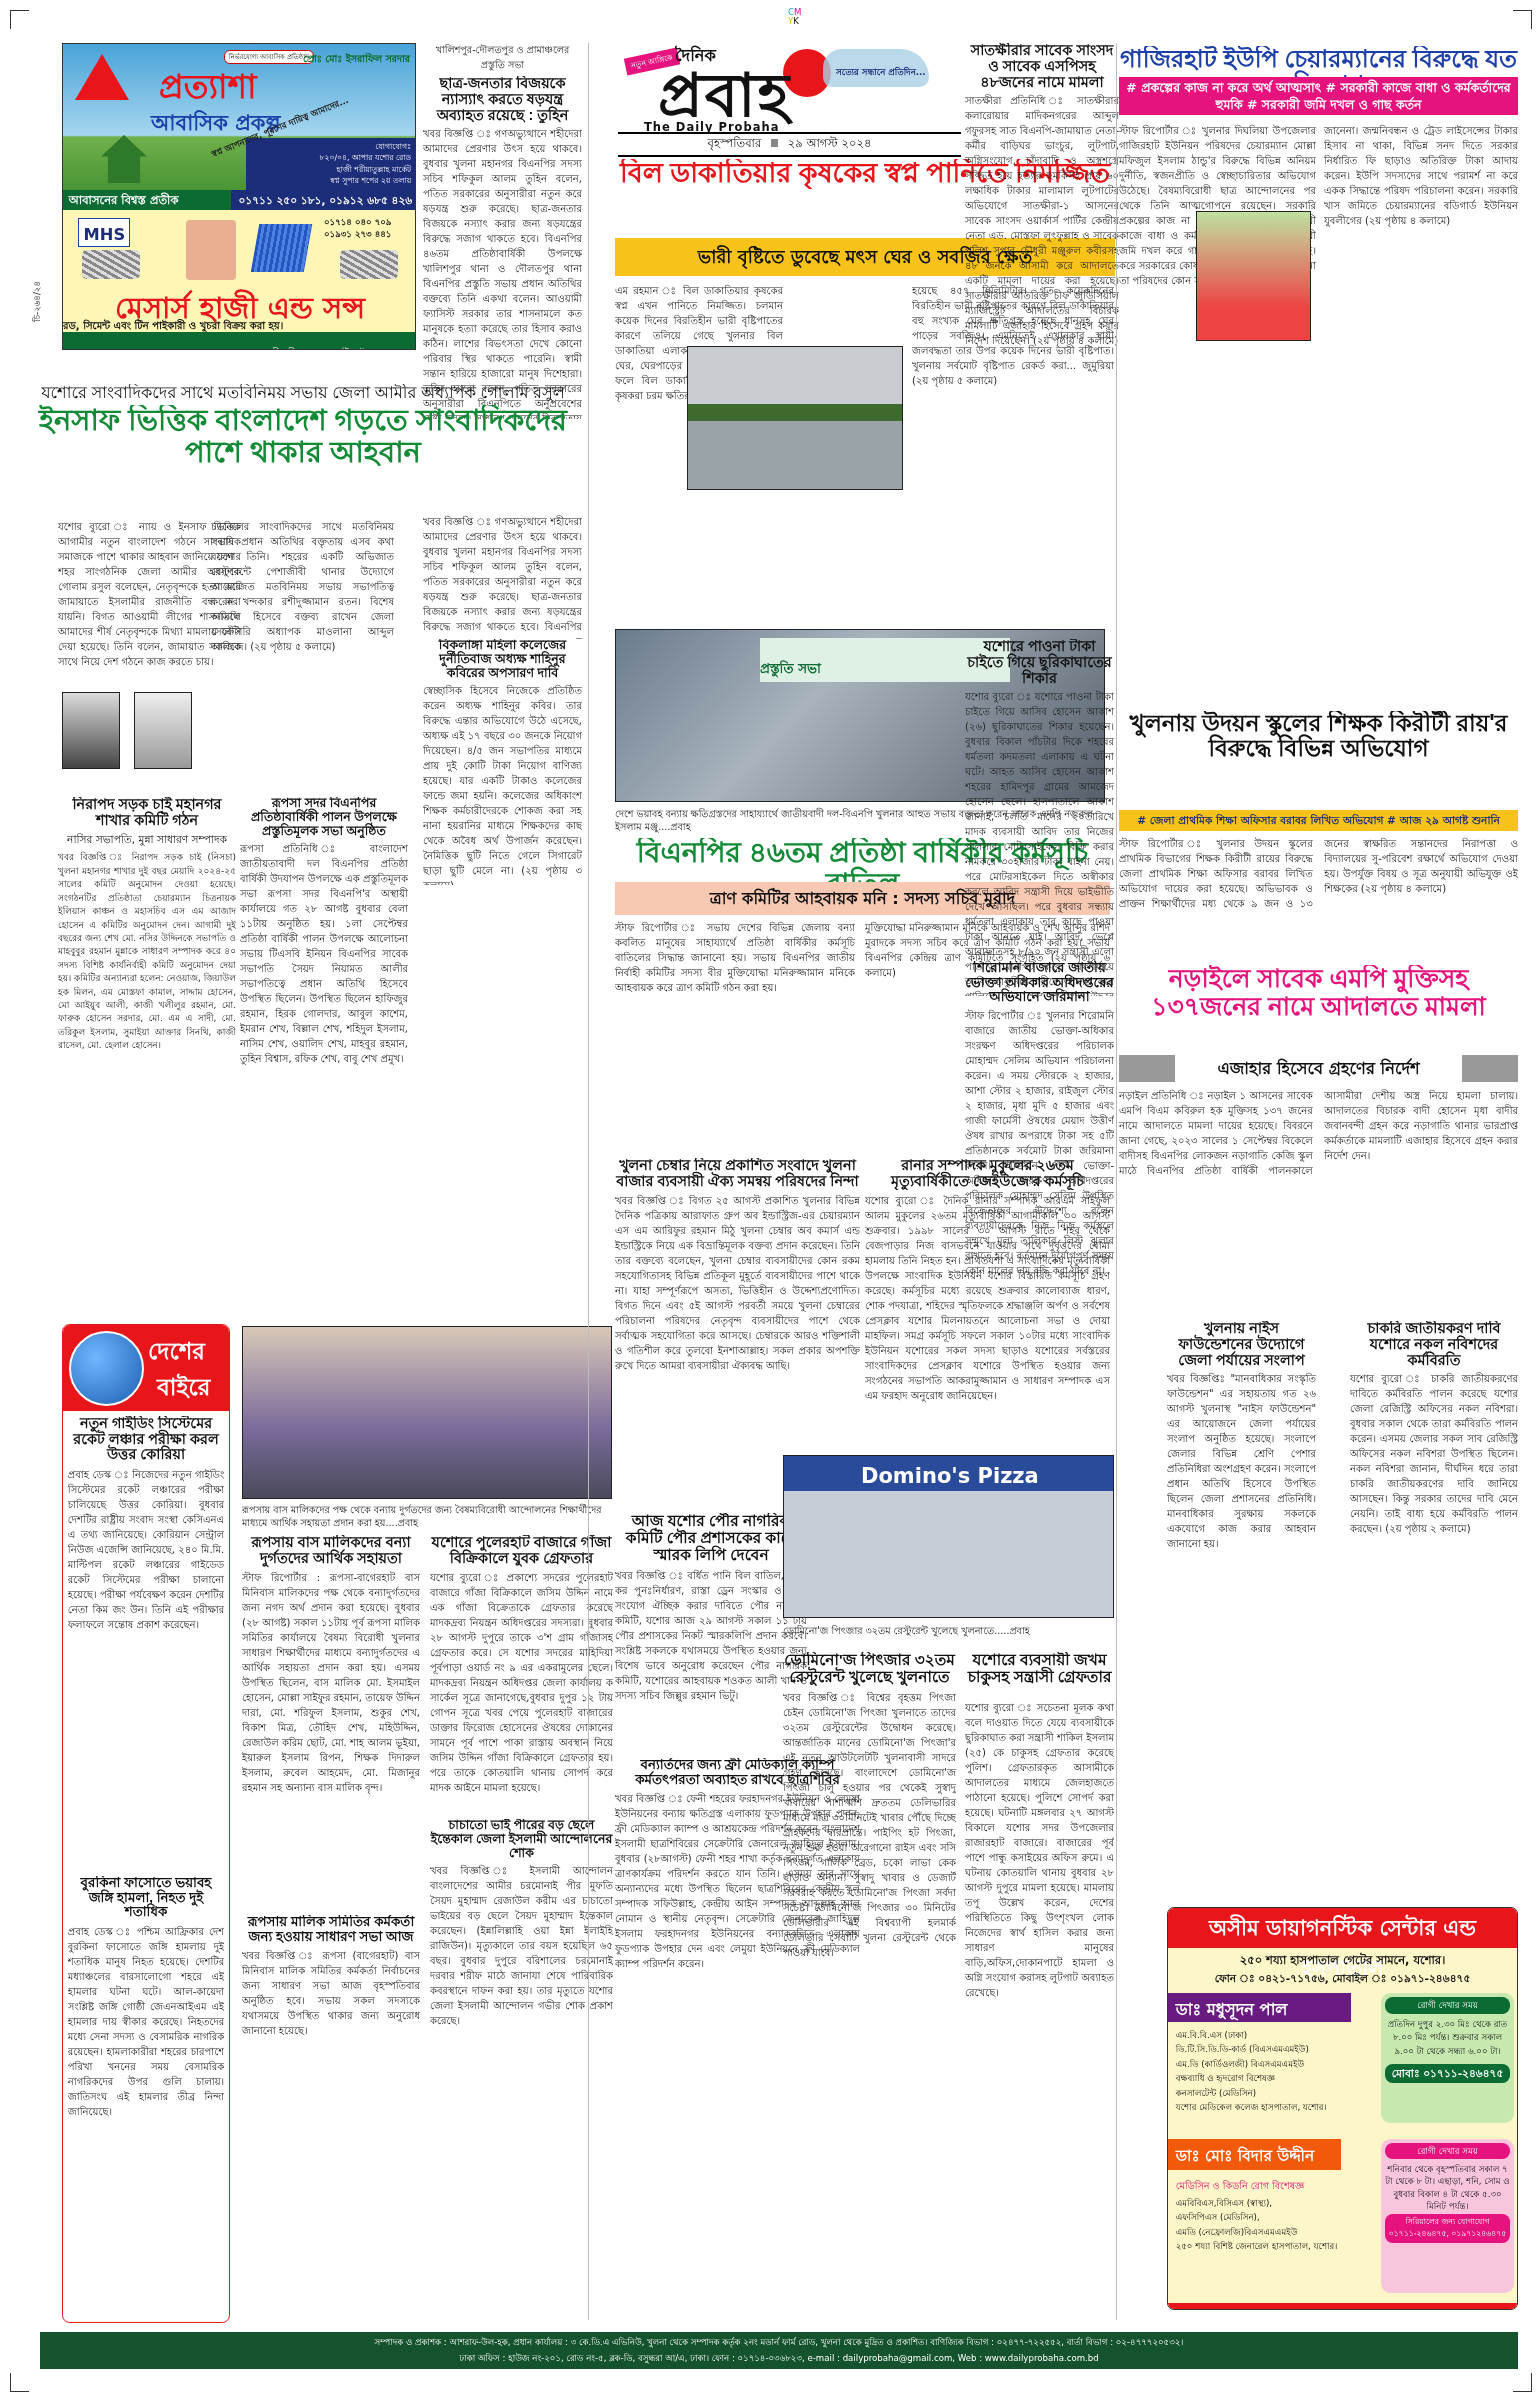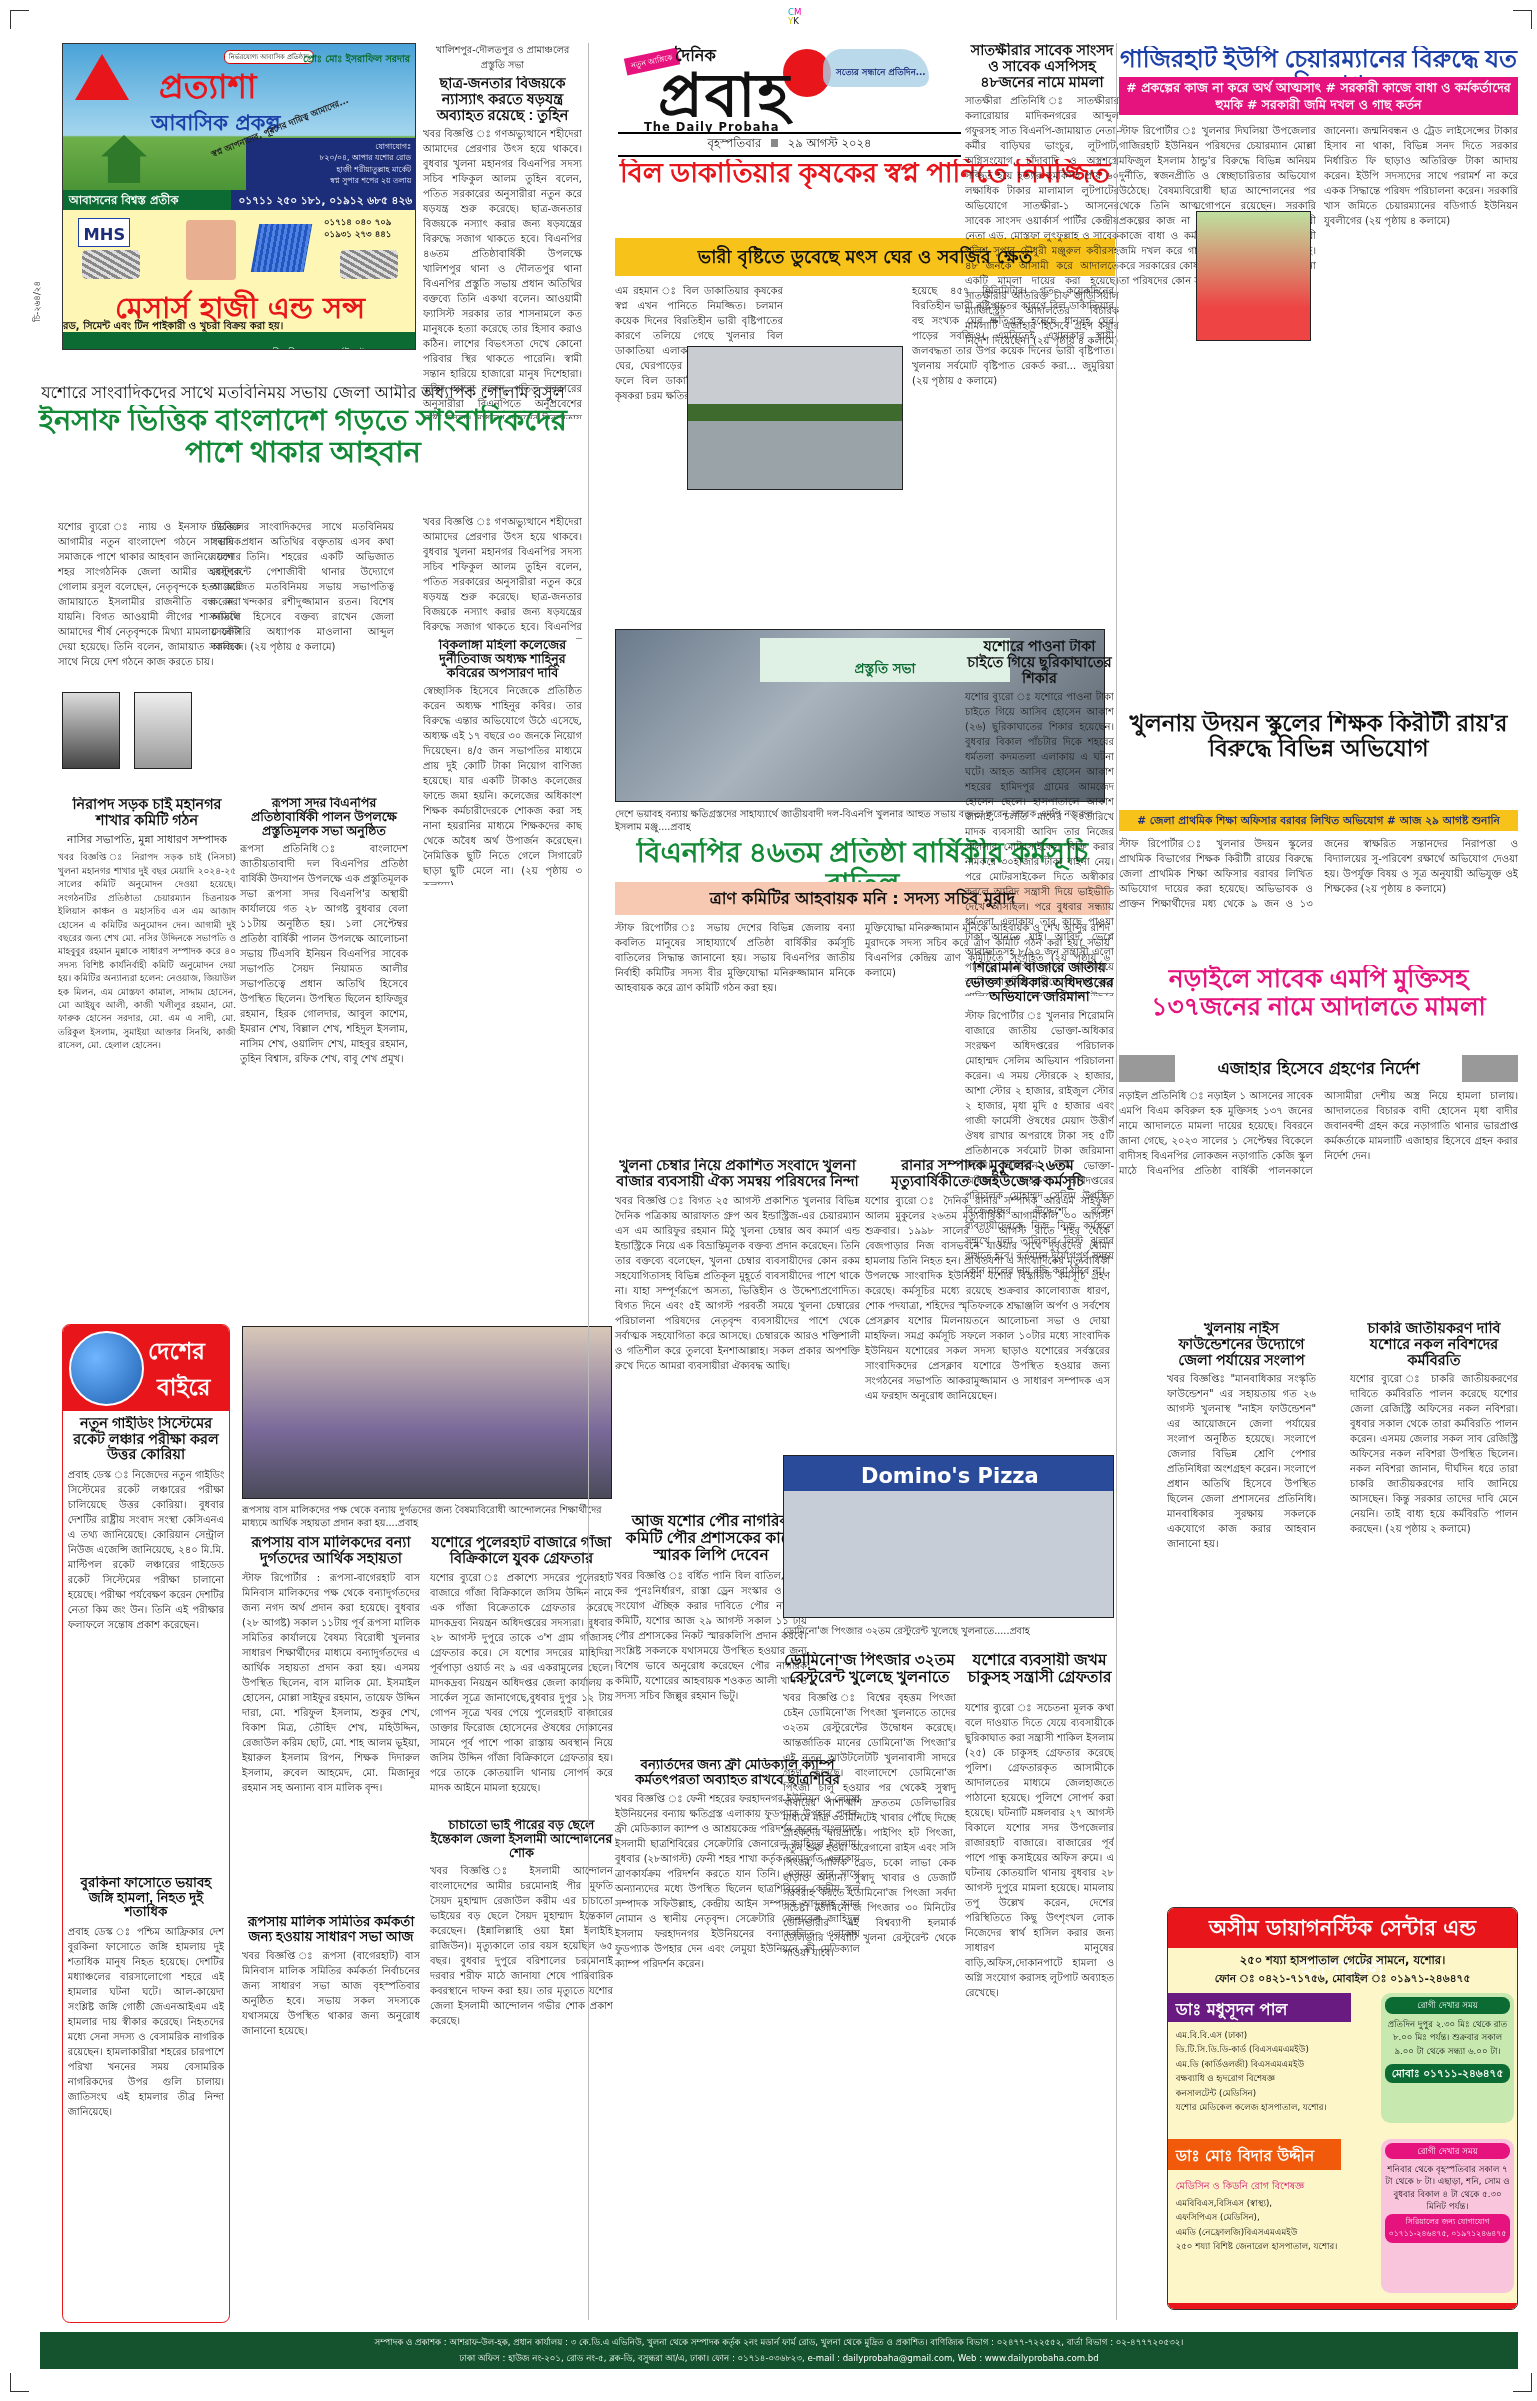--- a/index.html
+++ b/index.html
@@ -80,21 +80,21 @@
 </div>
 <div class="abs rule" style="left:618px;top:155px;width:343px;height:1.9px"></div>
 
 <div class="abs hl" style="left:615px;top:159px;width:500px;font-size:27px;color:#e8151b">বিল ডাকাতিয়ার কৃষকের স্বপ্ন পানিতে নিমজ্জিত</div>
 <div class="abs" style="left:615px;top:238px;width:500px;height:38px;background:#f7c21a;text-align:center;font-size:18px;font-weight:bold;line-height:38px">ভারী বৃষ্টিতে ডুবেছে মৎস ঘের ও সবজির ক্ষেত</div>
 <div class="abs txt" style="left:615px;top:283px;width:168px;height:322px">এম রহমান ঃ বিল ডাকাতিয়ার কৃষকের স্বপ্ন এখন পানিতে নিমজ্জিত। চলমান কয়েক দিনের বিরতিহীন ভারী বৃষ্টিপাতের কারণে তলিয়ে গেছে খুলনার বিল ডাকাতিয়া এলাকার বহু সংখ্যক মাছের ঘের, ঘেরপাড়ের সবজি ও ধানের জমি। ফলে বিল ডাকাতিয়ার ঘের মালিক ও কৃষকরা চরম ক্ষতির মুখে পড়েছেন।</div>
 <div class="abs photo" style="left:687px;top:346px;width:216px;height:144px;background:linear-gradient(#c9ccd0 0 40%,#3e6a2e 40% 52%,#9aa4a8 52%)"></div>
 <div class="abs txt" style="left:797px;top:283px;width:317px;height:327px;padding-left:115px">হয়েছে ৪৫৭ মিলিমিটার। গত কয়েকদিনের বিরতিহীন ভারী বৃষ্টিপাতের কারণে বিল ডাকাতিয়ার বহু সংখ্যক ঘের ক্ষতিগ্রস্ত হয়েছে ধানসহ ঘের পাড়ের সবজিও। এমনিতেই এখানকার স্থায়ী জলবদ্ধতা তার উপর কয়েক দিনের ভারী বৃষ্টিপাত। খুলনায় সর্বমোট বৃষ্টিপাত রেকর্ড করা... জুমুরিয়া (২য় পৃষ্ঠায় ৫ কলামে)</div>
 
 <div class="abs photo" style="left:615px;top:629px;width:490px;height:173px">
-  <div class="abs" style="left:144px;top:7.7px;width:250px;height:44px;background:#dff0e4;text-align:center;font-size:13.4px;font-weight:bold;color:#0b6b33;padding-top:21px">প্রস্তুতি সভা</div>
+  <div class="abs" style="left:144px;top:7.7px;width:250px;height:44px;background:#dff0e4;text-align:left;font-size:13.4px;font-weight:bold;color:#0b6b33;padding-top:21px">প্রস্তুতি সভা</div>
 </div>
 <div class="abs cap" style="left:615px;top:807px;width:490px">দেশে ভয়াবহ বন্যায় ক্ষতিগ্রস্তদের সাহায্যার্থে জাতীয়বাদী দল-বিএনপি খুলনার আহুত সভায় বক্তৃতা করেন সাবেক এমপি নজরুল ইসলাম মঞ্জু....প্রবাহ</div>
 
 <div class="abs hl" style="left:615px;top:838px;width:495px;font-size:28px;color:#138a36">বিএনপির ৪৬তম প্রতিষ্ঠা বার্ষিকীর কর্মসূচি বাতিল</div>
 <div class="abs" style="left:615px;top:882px;width:495px;height:33px;background:#f7c9b3;text-align:center;font-size:16.3px;font-weight:bold;line-height:33px">ত্রাণ কমিটির আহবায়ক মনি : সদস্য সচিব মুরাদ</div>
 <div class="abs txt" style="left:615px;top:920px;width:240px;height:211px">স্টাফ রিপোর্টার ঃ সভায় দেশের বিভিন্ন জেলায় বন্যা কবলিত মানুষের সাহায্যার্থে প্রতিষ্ঠা বার্ষিকীর কর্মসূচি বাতিলের সিদ্ধান্ত জানানো হয়। সভায় বিএনপির জাতীয় নির্বাহী কমিটির সদস্য বীর মুক্তিযোদ্ধা মনিরুজ্জামান মনিকে আহবায়ক করে ত্রাণ কমিটি গঠন করা হয়।</div>
 <div class="abs txt" style="left:865px;top:920px;width:245px;height:211px">মুক্তিযোদ্ধা মনিরুজ্জামান মনিকে আহবায়ক ও শেখ আব্দুর রশিদ মুরাদকে সদস্য সচিব করে ত্রাণ কমিটি গঠন করা হয়। সভায় বিএনপির কেন্দ্রিয় ত্রাণ কমিটিতে সংগৃহিত (২য় পৃষ্ঠায় ৬ কলামে)</div>
 
 <div class="abs" style="left:615px;top:1158px;width:245px">
   <div class="hl" style="font-size:14.4px;margin-bottom:3.8px">খুলনা চেম্বার নিয়ে প্রকাশিত সংবাদে খুলনা বাজার ব্যবসায়ী ঐক্য সমন্বয় পরিষদের নিন্দা</div>

